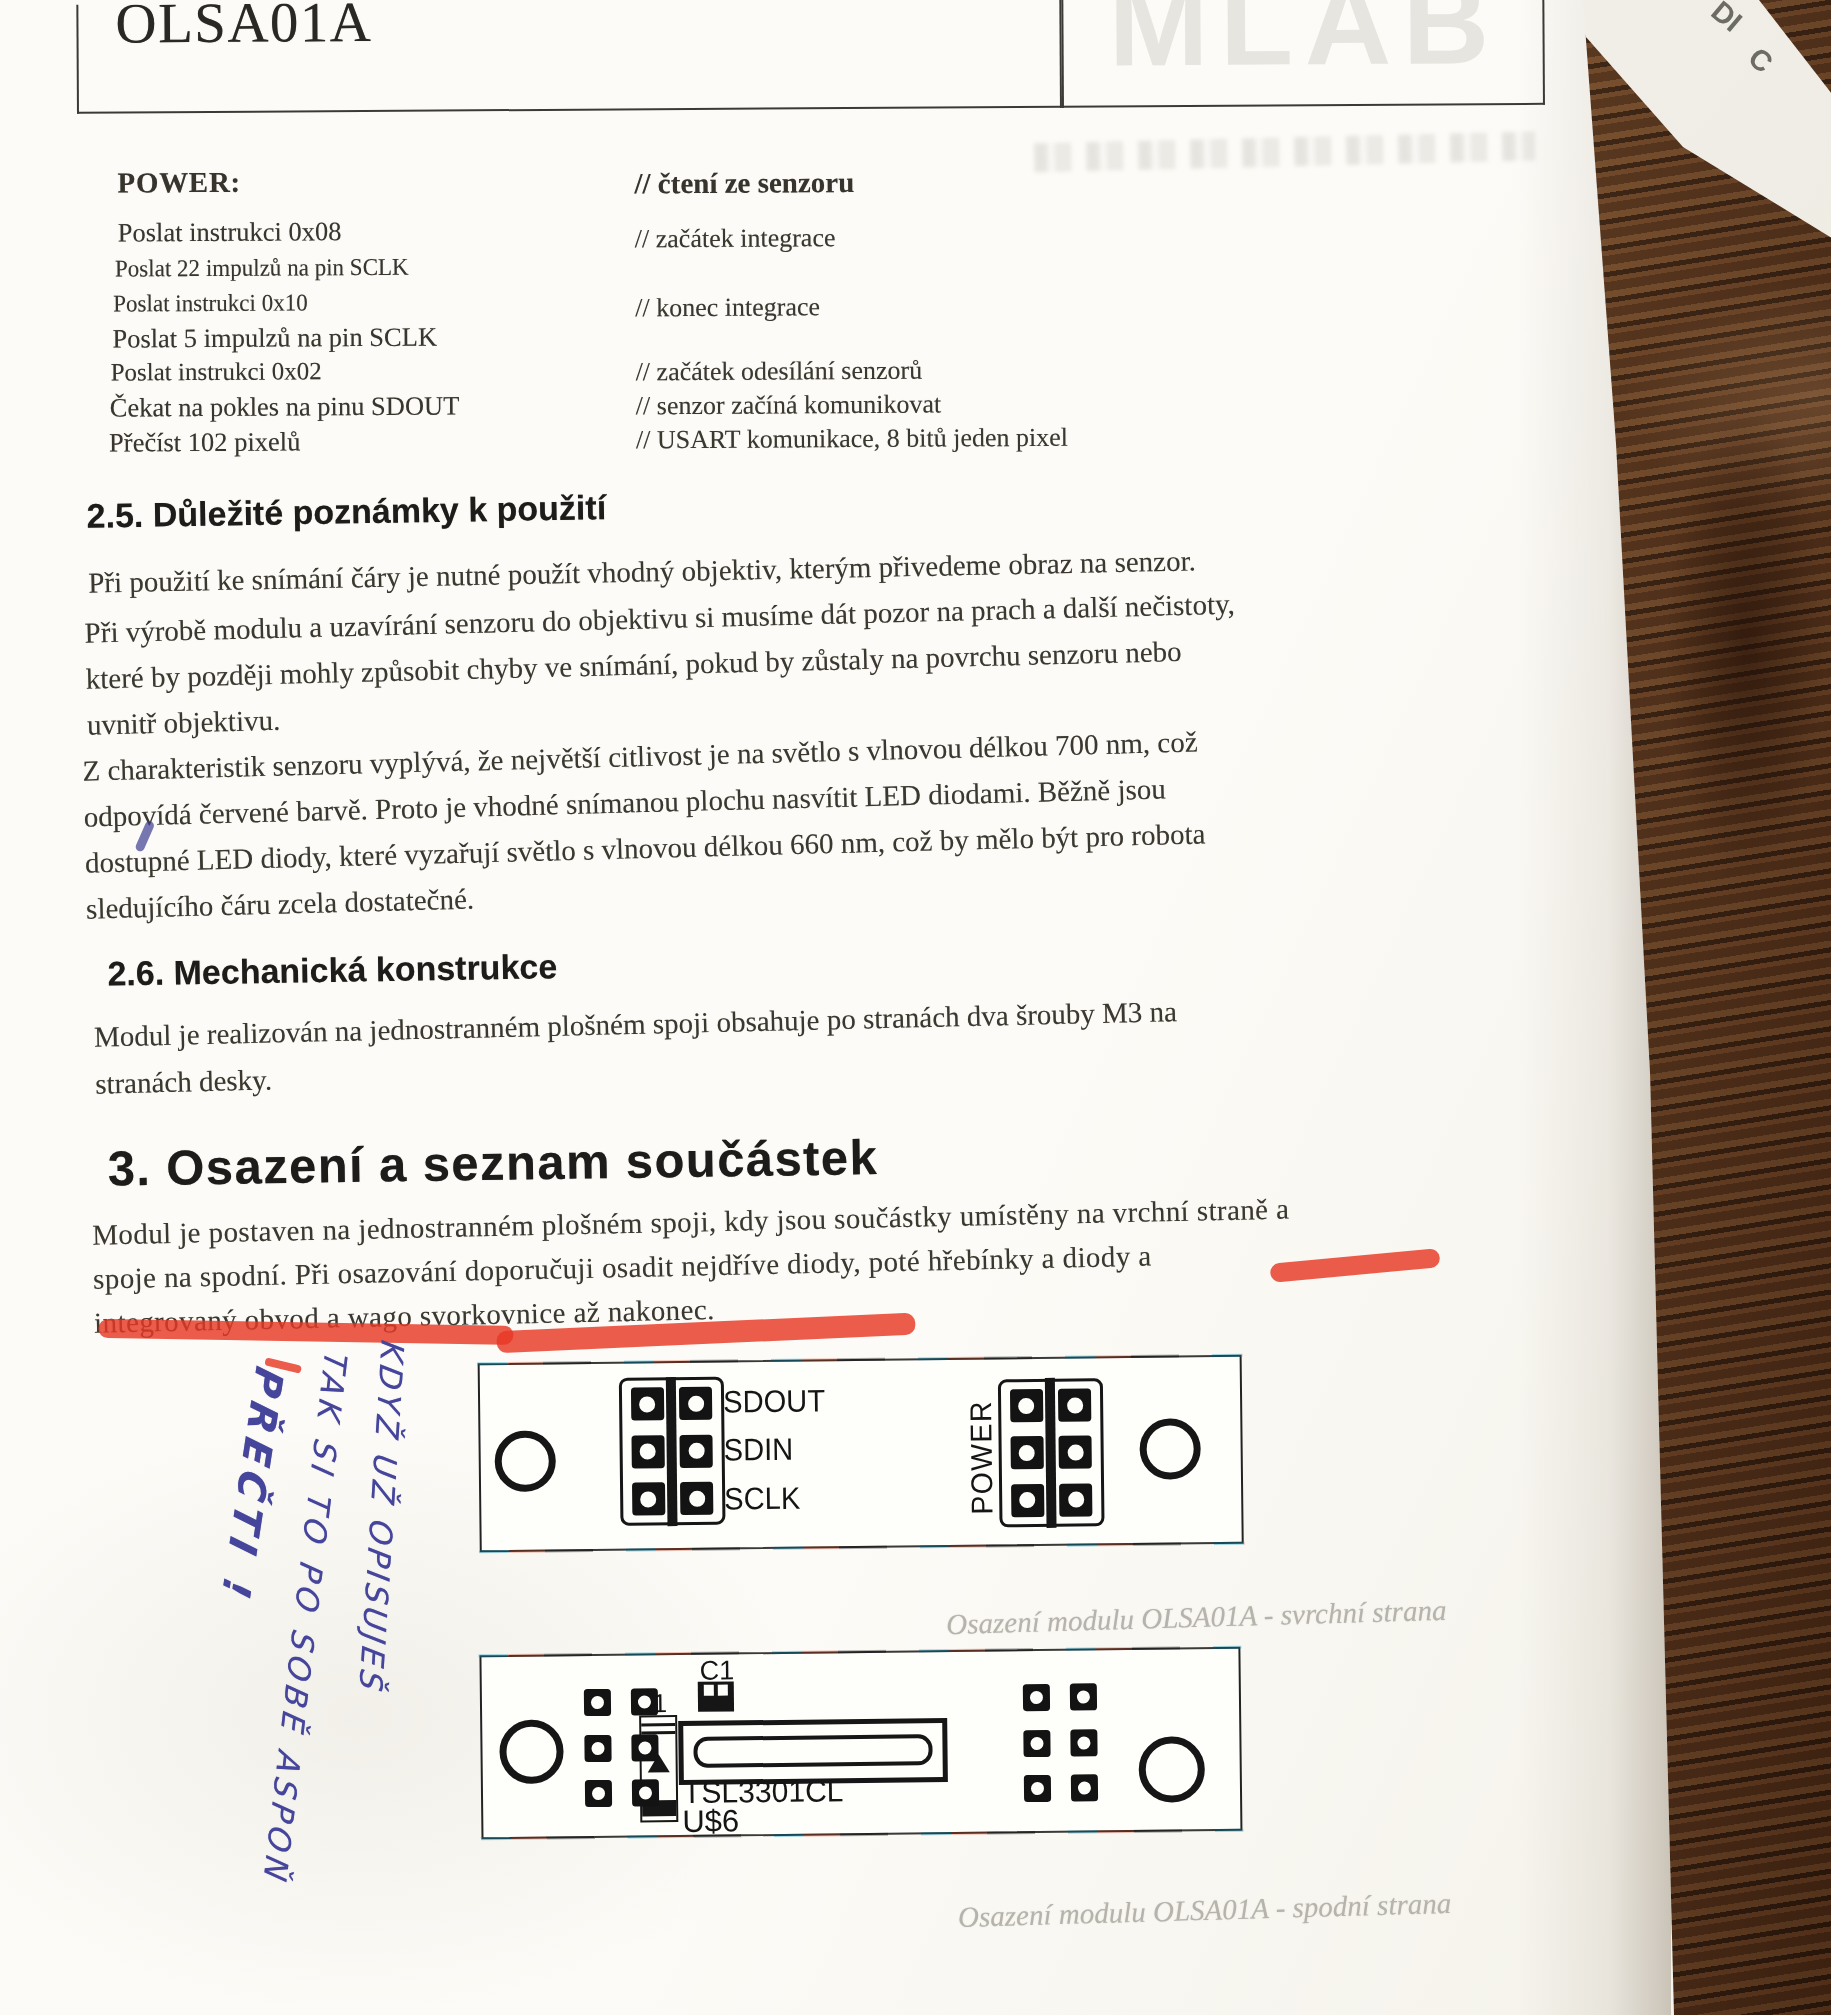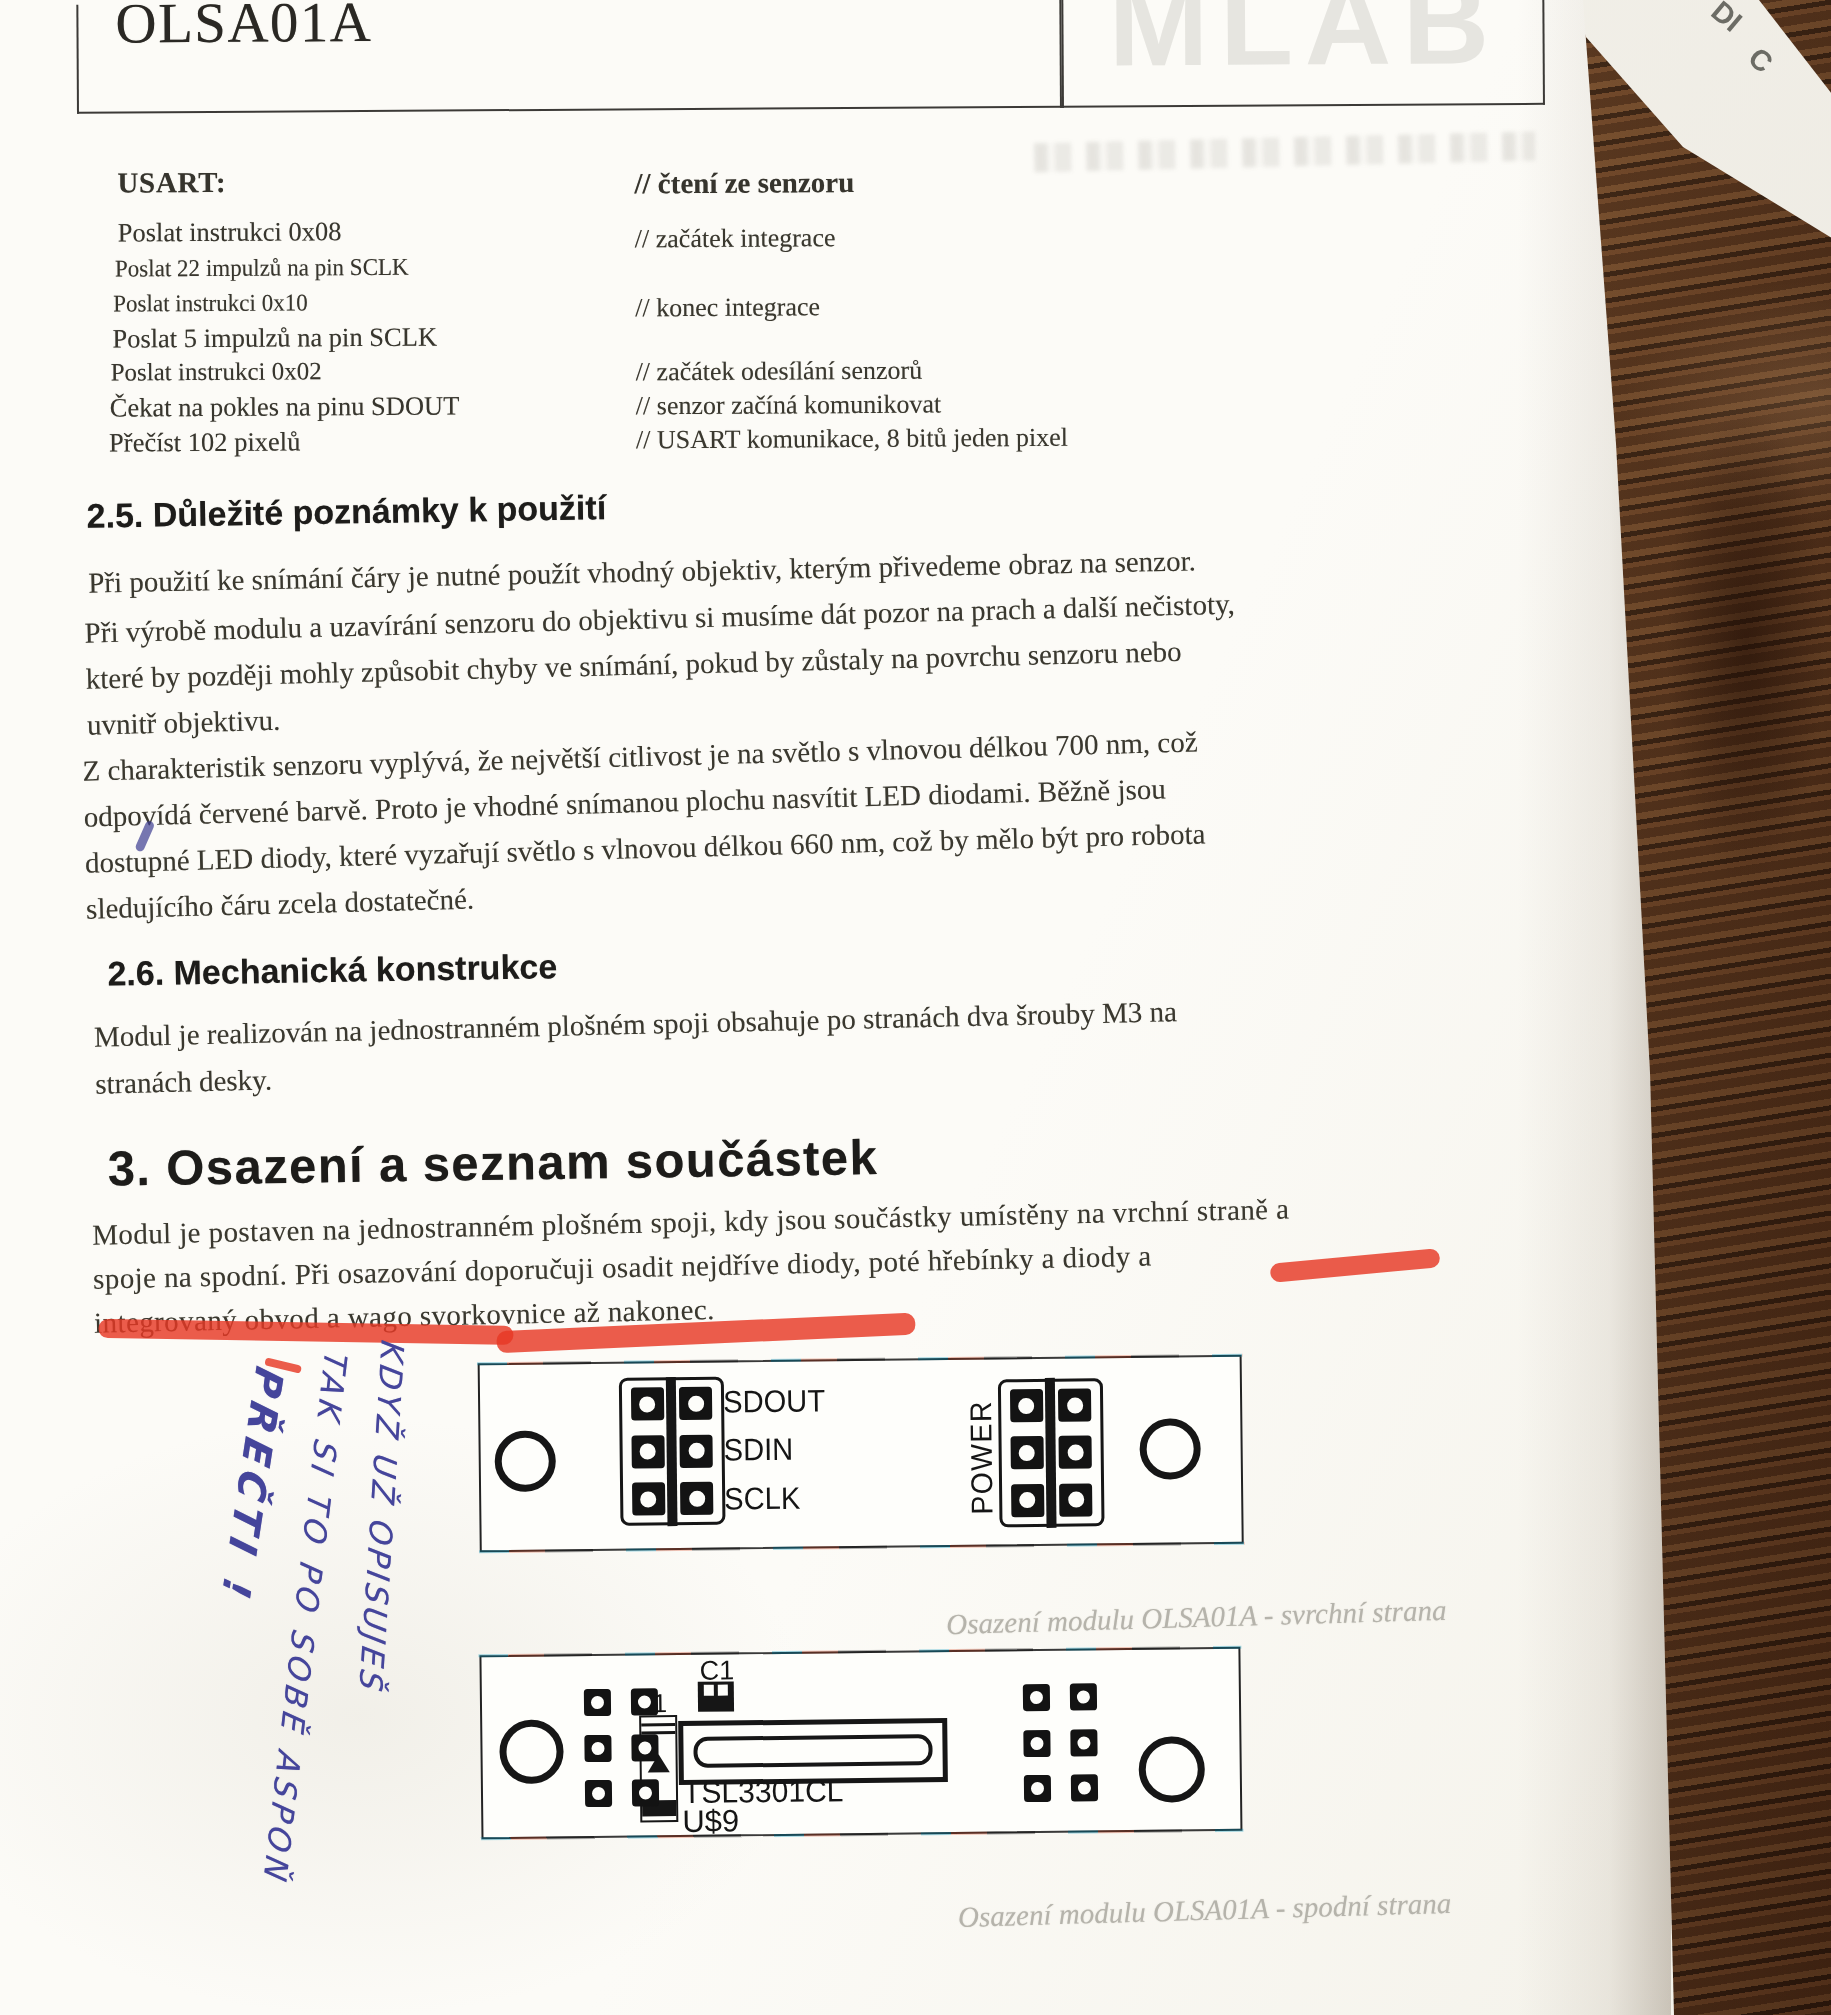--- a/index.html
+++ b/index.html
@@ -180,21 +180,21 @@
   <div id="doc">
 
     <div id="box1" class="hbox">
       <div id="titleText">OLSA01A</div>
     </div>
     <div id="box2" class="hbox">
       <div id="mlab">MLAB</div>
     </div>
     <div id="ghost1"></div>
 
-    <div id="readLabel" class="tl">USART:</div>
+    <div id="readLabel" class="tl">POWER:</div>
     <div id="readComment" class="tl">// čtení ze senzoru</div>
 
     <div id="r1L" class="tl rl">Poslat instrukci 0x08</div>
     <div id="r1R" class="tl rr">// začátek integrace</div>
     <div id="r2L" class="tl rl">Poslat 22 impulzů na pin SCLK</div>
     <div id="r3L" class="tl rl">Poslat instrukci 0x10</div>
     <div id="r3R" class="tl rr">// konec integrace</div>
     <div id="r4L" class="tl rl">Poslat 5 impulzů na pin SCLK</div>
     <div id="r5L" class="tl rl">Poslat instrukci 0x02</div>
     <div id="r5R" class="tl rr">// začátek odesílání senzorů</div>
@@ -288,21 +288,21 @@
         <div class="l2"></div>
         <div class="tri"></div>
         <div class="bar"></div>
       </div>
       <div id="lblC1" class="silk">C1</div>
       <div id="c1sym"></div>
       <div id="sensor">
         <div class="slot"></div>
       </div>
       <div id="lblIC" class="silk">TSL3301CL</div>
-      <div id="lblU1" class="silk">U$9</div>
+      <div id="lblU1" class="silk">U$6</div>
       <div id="gridB" class="grid">
         <div class="pad padS"></div>
         <div class="pad padS"></div>
         <div class="pad padS"></div>
         <div class="pad padS"></div>
         <div class="pad padS"></div>
         <div class="pad padS"></div>
       </div>
     </div>
     <div id="cap2" class="caption">Osazení modulu OLSA01A - spodní strana</div>

